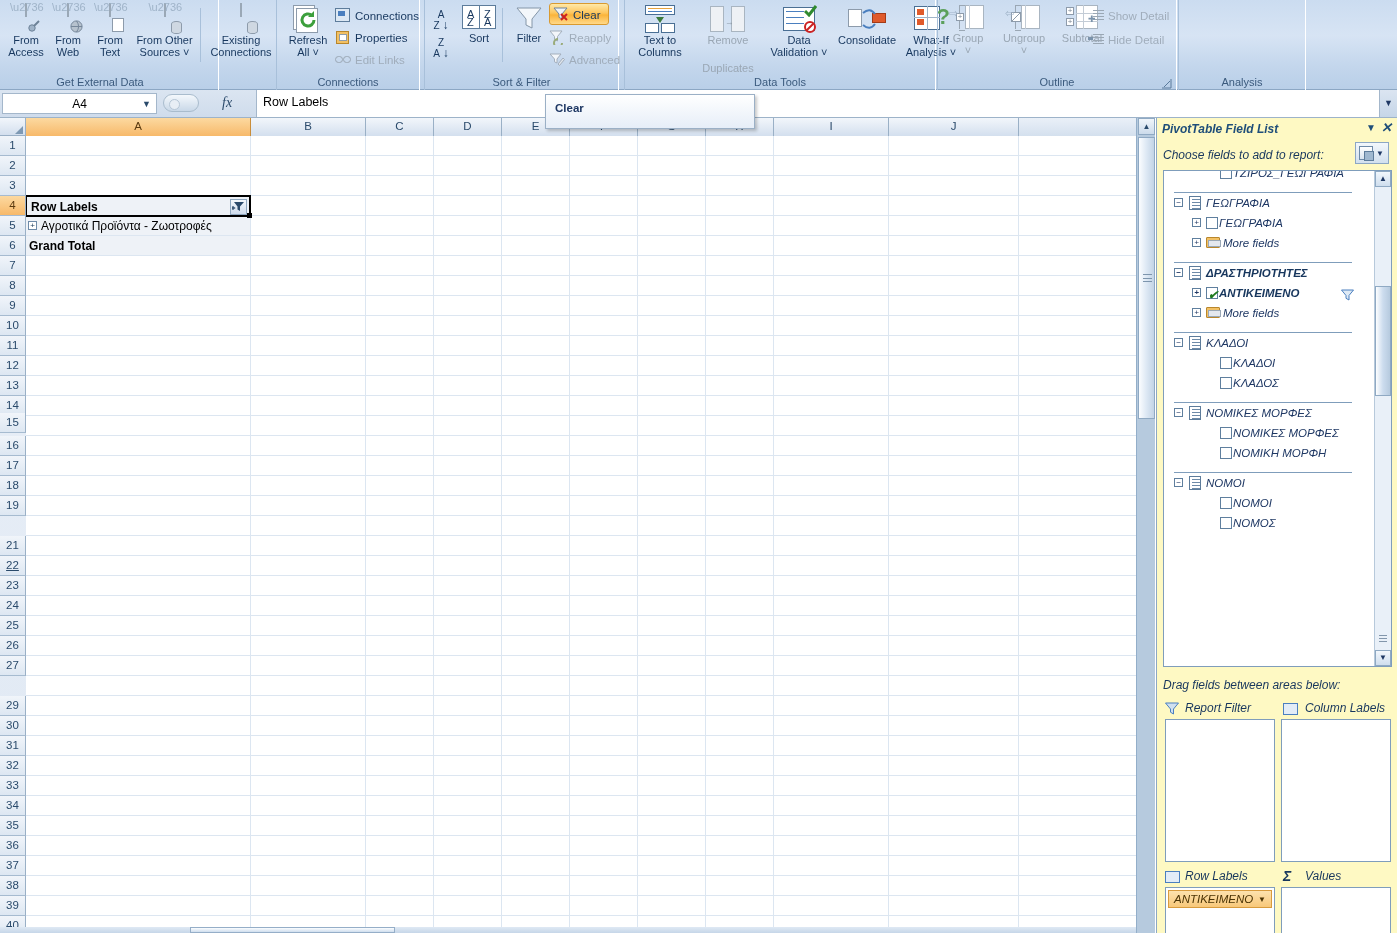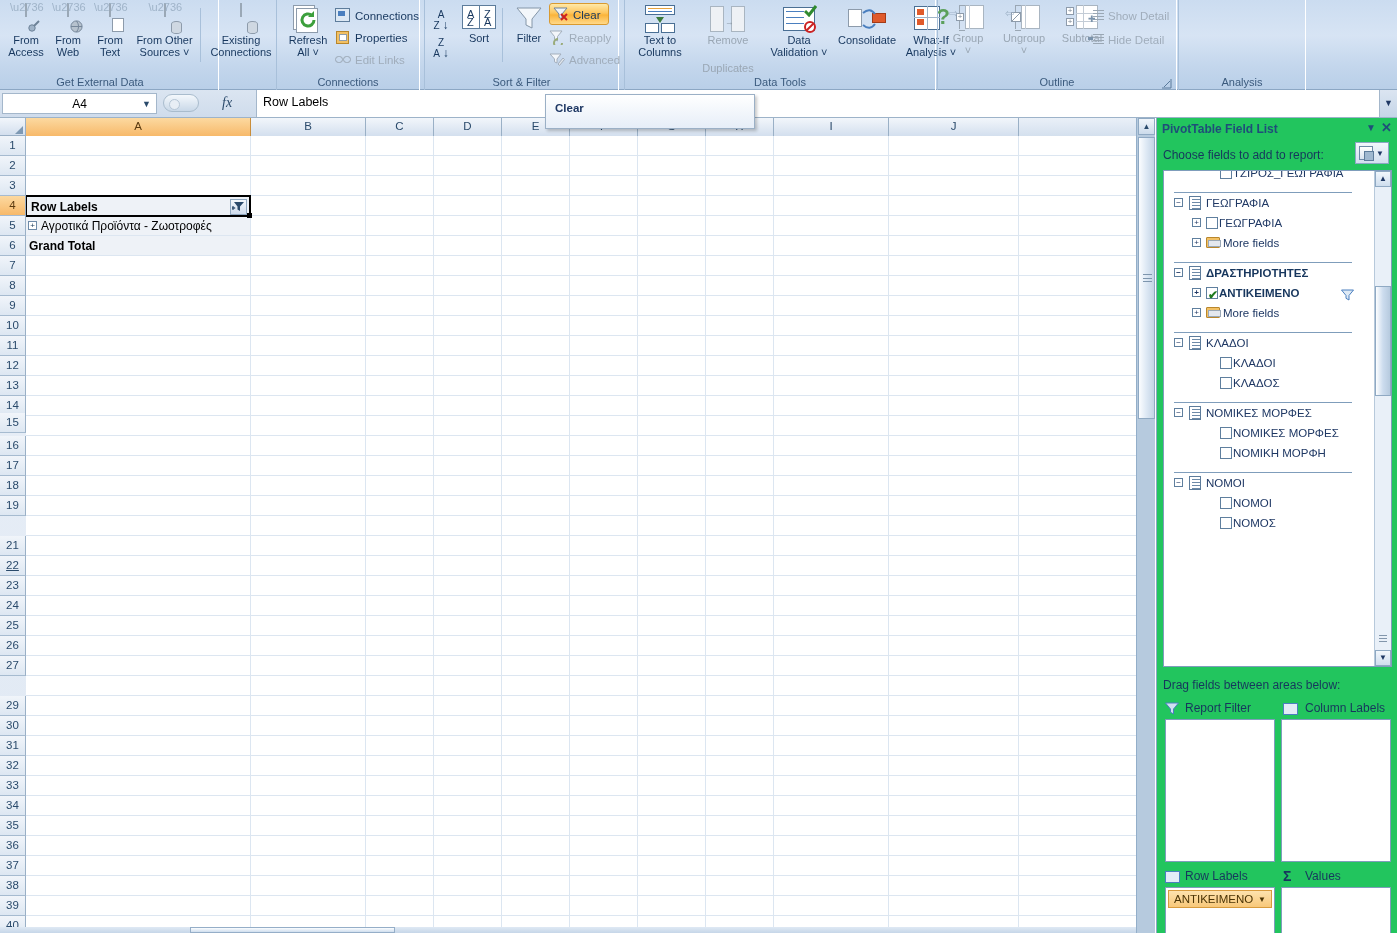--- a/index.html
+++ b/index.html
@@ -168,21 +168,21 @@
      border-top:1px solid #7d95ad; border-bottom:1px solid #7d95ad; }
   #vscroll .thumb .grip:after{content:"";position:absolute;left:0;top:3px;width:9px;height:1px;background:#7d95ad;}
   #hscrollbottom { position:absolute; left:0; bottom:0; height:6px; width:1136px;
      background:linear-gradient(to bottom,#dfe9f4,#c6d6e8); }
   #hscrollbottom .hthumb{ position:absolute; left:190px; top:0; width:205px; height:6px;
      background:linear-gradient(to bottom,#fbfdff,#cfdeee); border:1px solid #95aec8;}
 
   
   #ptpanel {
     position:absolute; left:1156px; top:118px; width:241px; height:815px;
-    background:#22c55e; border-left:1px solid #8ca7c4;
+    background:#fef9c3; border-left:1px solid #8ca7c4;font-style:italic;
   }
   #pthdr { position:absolute; left:0; top:0; width:241px; height:22px; }
   #pthdr .ttl { position:absolute; left:5px; top:4px; font-weight:bold; font-size:12px; color:#1f4e79;}
   #pthdr .dd { position:absolute; right:22px; top:4px; font-size:10px; color:#1f4e79; }
   #pthdr .cl { position:absolute; right:6px; top:2px; font-size:13px; color:#1f4e79; font-weight:bold;}
   #choose { position:absolute; left:6px; top:30px; font-size:12px; color:#17365d; }
   #layoutbtn {
     position:absolute; right:8px; top:24px; width:34px; height:22px;
     background:linear-gradient(to bottom,#f2f7fc,#d2e0ef); border:1px solid #8ca7c4;
   }

